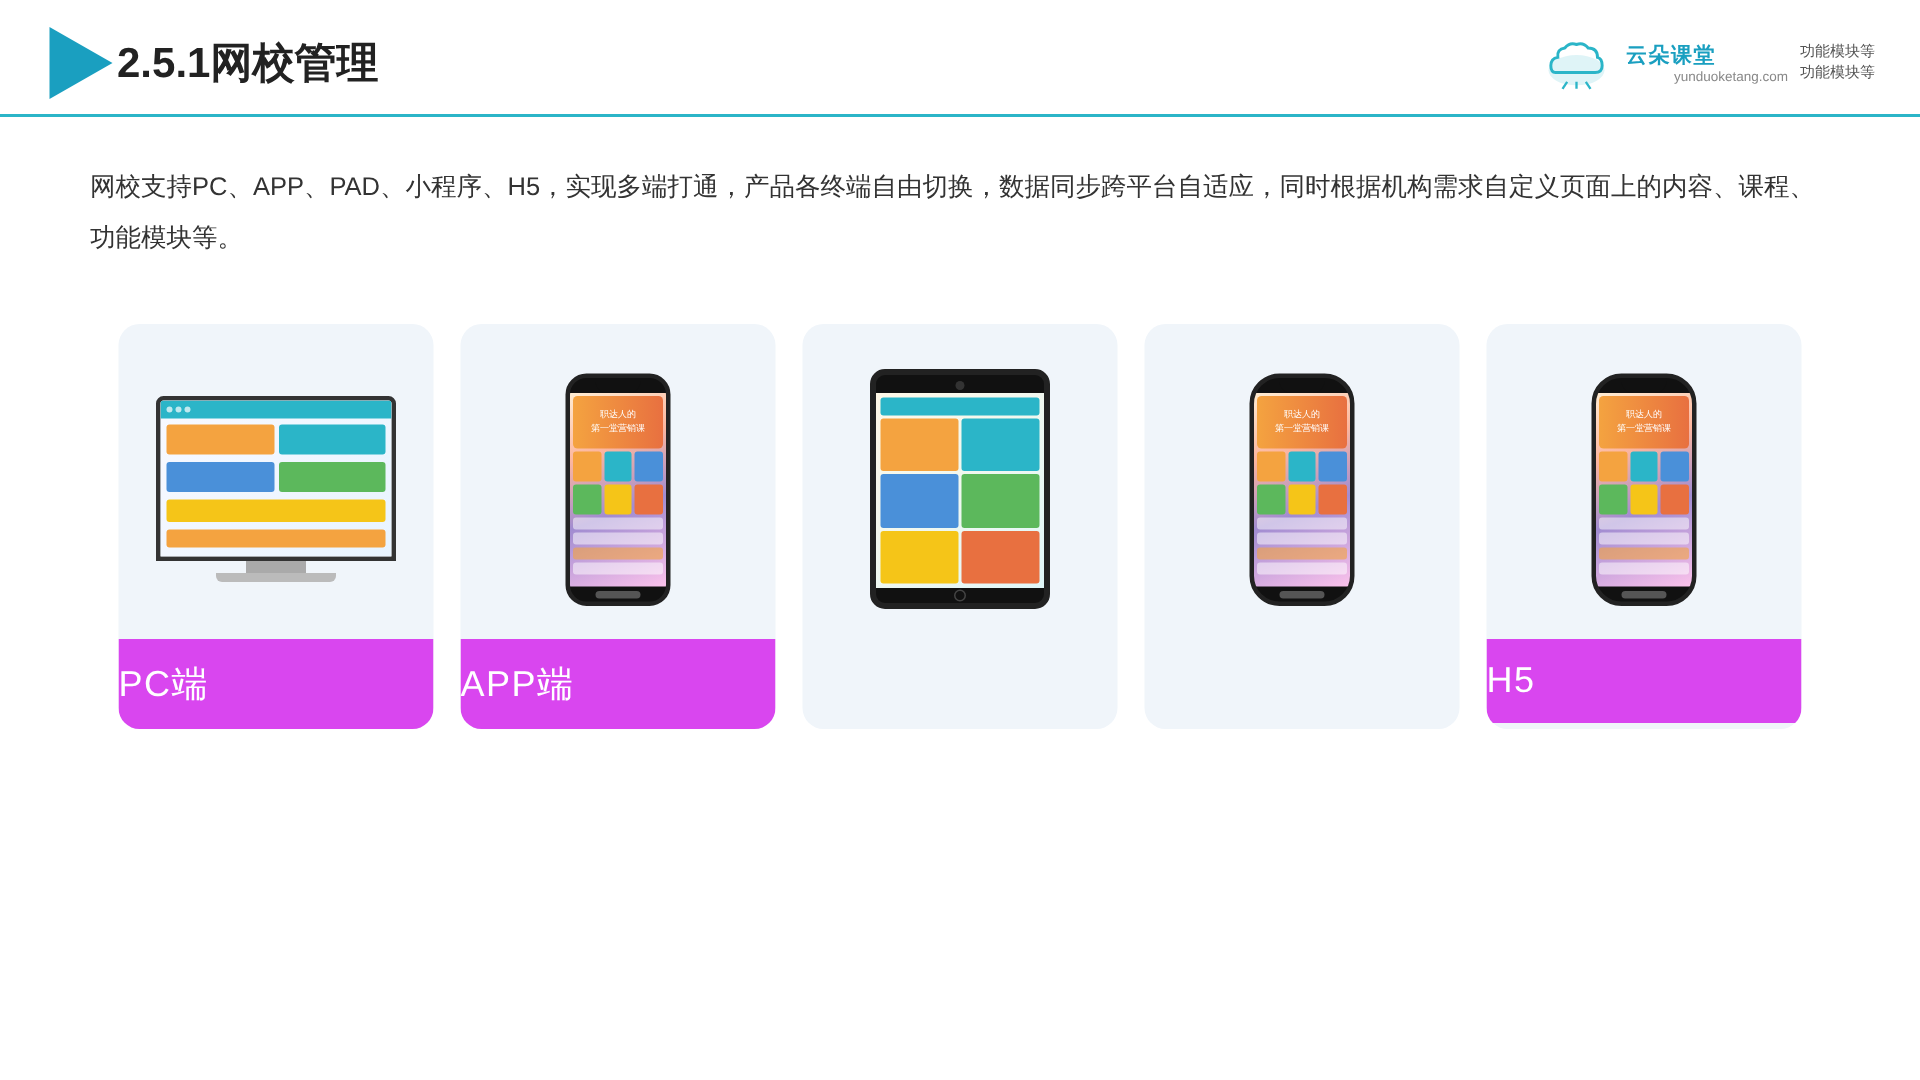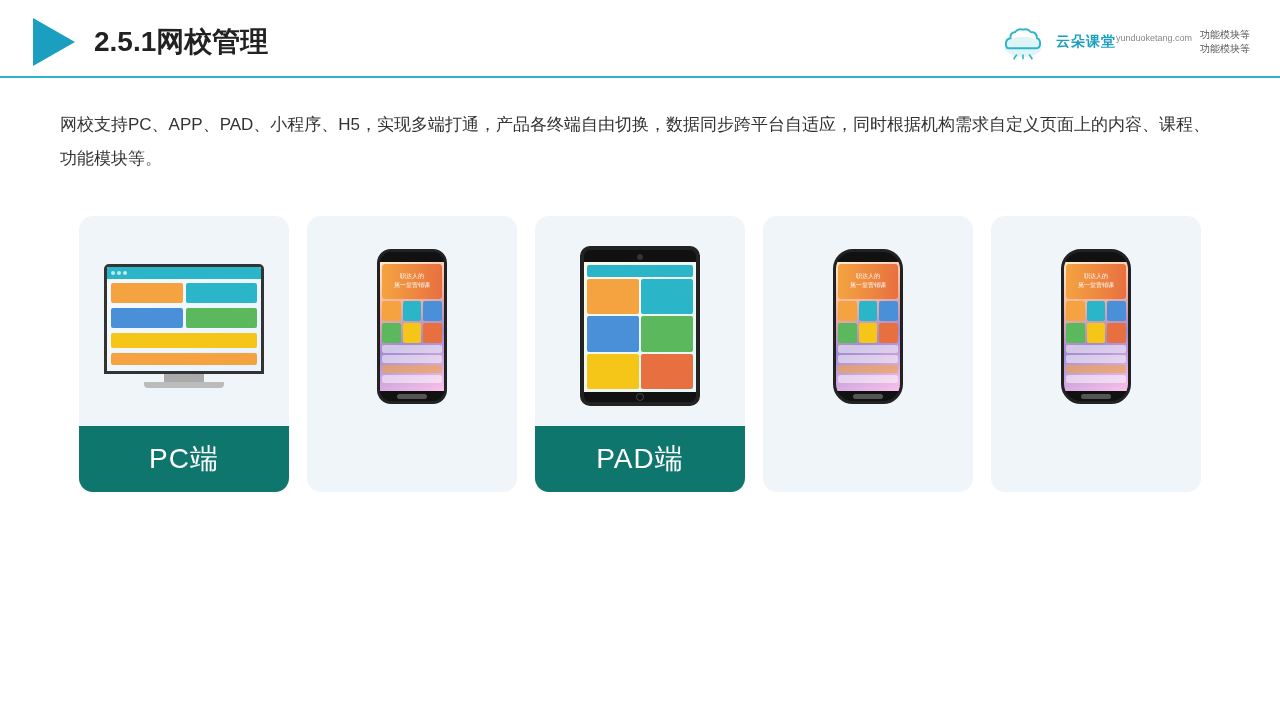--- a/index.html
+++ b/index.html
@@ -15,21 +15,21 @@
     .header {
       display: flex;
       align-items: center;
       justify-content: space-between;
       padding: 18px 30px 10px 30px;
       border-bottom: 2px solid #2bb5c8;
     }
     .header-left {
       display: flex;
       align-items: center;
-      gap: 16px;
+      gap: 0;
     }
     .play-icon {
       width: 48px;
       height: 48px;
       display: flex;
       align-items: center;
       justify-content: center;
     }
     .play-triangle {
       width: 0;
@@ -47,31 +47,33 @@
       display: flex;
       align-items: center;
       gap: 8px;
     }
     .logo-cloud {
       width: 50px;
       height: 35px;
     }
     .logo-text-block {
       display: flex;
+      flex-direction: column;
       align-items: flex-start;
     }
     .logo-name {
       font-size: 14px;
       color: #1a9fc0;
       font-weight: bold;
       letter-spacing: 1px;
     }
     .logo-url {
       font-size: 9px;
       color: #888;
+      margin-left: 32px;
     }
     .logo-slogan {
       font-size: 10px;
       color: #555;
       line-height: 1.4;
     }
 
     
     .description {
       padding: 30px 60px 10px 60px;
@@ -294,25 +296,24 @@
     .tablet-home-btn {
       width: 8px;
       height: 8px;
       border-radius: 50%;
       border: 1px solid #444;
     }
 
     
     .card-label {
       width: 100%;
-      background: #0f766e;
+      background: #d946ef;
       color: #fff;
-      text-align: center;
       padding: 14px 0;
-      font-size: 28px;
+      font-size: 24px;
       font-weight: 500;
       letter-spacing: 1px;
     }
   </style>
 </head>
 <body>
 
 <div class="header">
   <div class="header-left">
     <div class="play-icon">
@@ -388,20 +389,21 @@
             <div class="phone-grid-item" style="background:#e87040"></div>
           </div>
           <div class="phone-screen-row"></div>
           <div class="phone-screen-row"></div>
           <div class="phone-screen-row" style="background: rgba(244,163,64,0.6)"></div>
           <div class="phone-screen-row"></div>
         </div>
         <div class="phone-bottom-bar"></div>
       </div>
     </div>
+    <div class="card-label">APP端</div>
   </div>
 
   <div class="card">
     <div class="card-image">
       <div class="tablet-mockup">
         <div class="tablet-camera"></div>
         <div class="tablet-screen">
           <div class="tablet-header-bar"></div>
           <div class="tablet-content-grid">
             <div class="tablet-cell tablet-cell-orange"></div>
@@ -410,21 +412,20 @@
             <div class="tablet-cell tablet-cell-green"></div>
             <div class="tablet-cell" style="background:#f5c518"></div>
             <div class="tablet-cell" style="background:#e87040"></div>
           </div>
         </div>
         <div class="tablet-bottom">
           <div class="tablet-home-btn"></div>
         </div>
       </div>
     </div>
-    <div class="card-label">PAD端</div>
   </div>
 
   <div class="card">
     <div class="card-image">
       <div class="phone-mockup" style="border-radius:20px; border:3px solid #222;">
         <div class="phone-notch"></div>
         <div class="phone-screen">
           <div class="phone-screen-banner">职达人的<br>第一堂营销课</div>
           <div class="phone-screen-grid">
             <div class="phone-grid-item" style="background:#f4a340"></div>
@@ -459,15 +460,16 @@
             <div class="phone-grid-item" style="background:#e87040"></div>
           </div>
           <div class="phone-screen-row"></div>
           <div class="phone-screen-row"></div>
           <div class="phone-screen-row" style="background:rgba(244,163,64,0.6)"></div>
           <div class="phone-screen-row"></div>
         </div>
         <div class="phone-bottom-bar"></div>
       </div>
     </div>
+    <div class="card-label">H5</div>
   </div>
 
 </div>
 
 </body></html>

